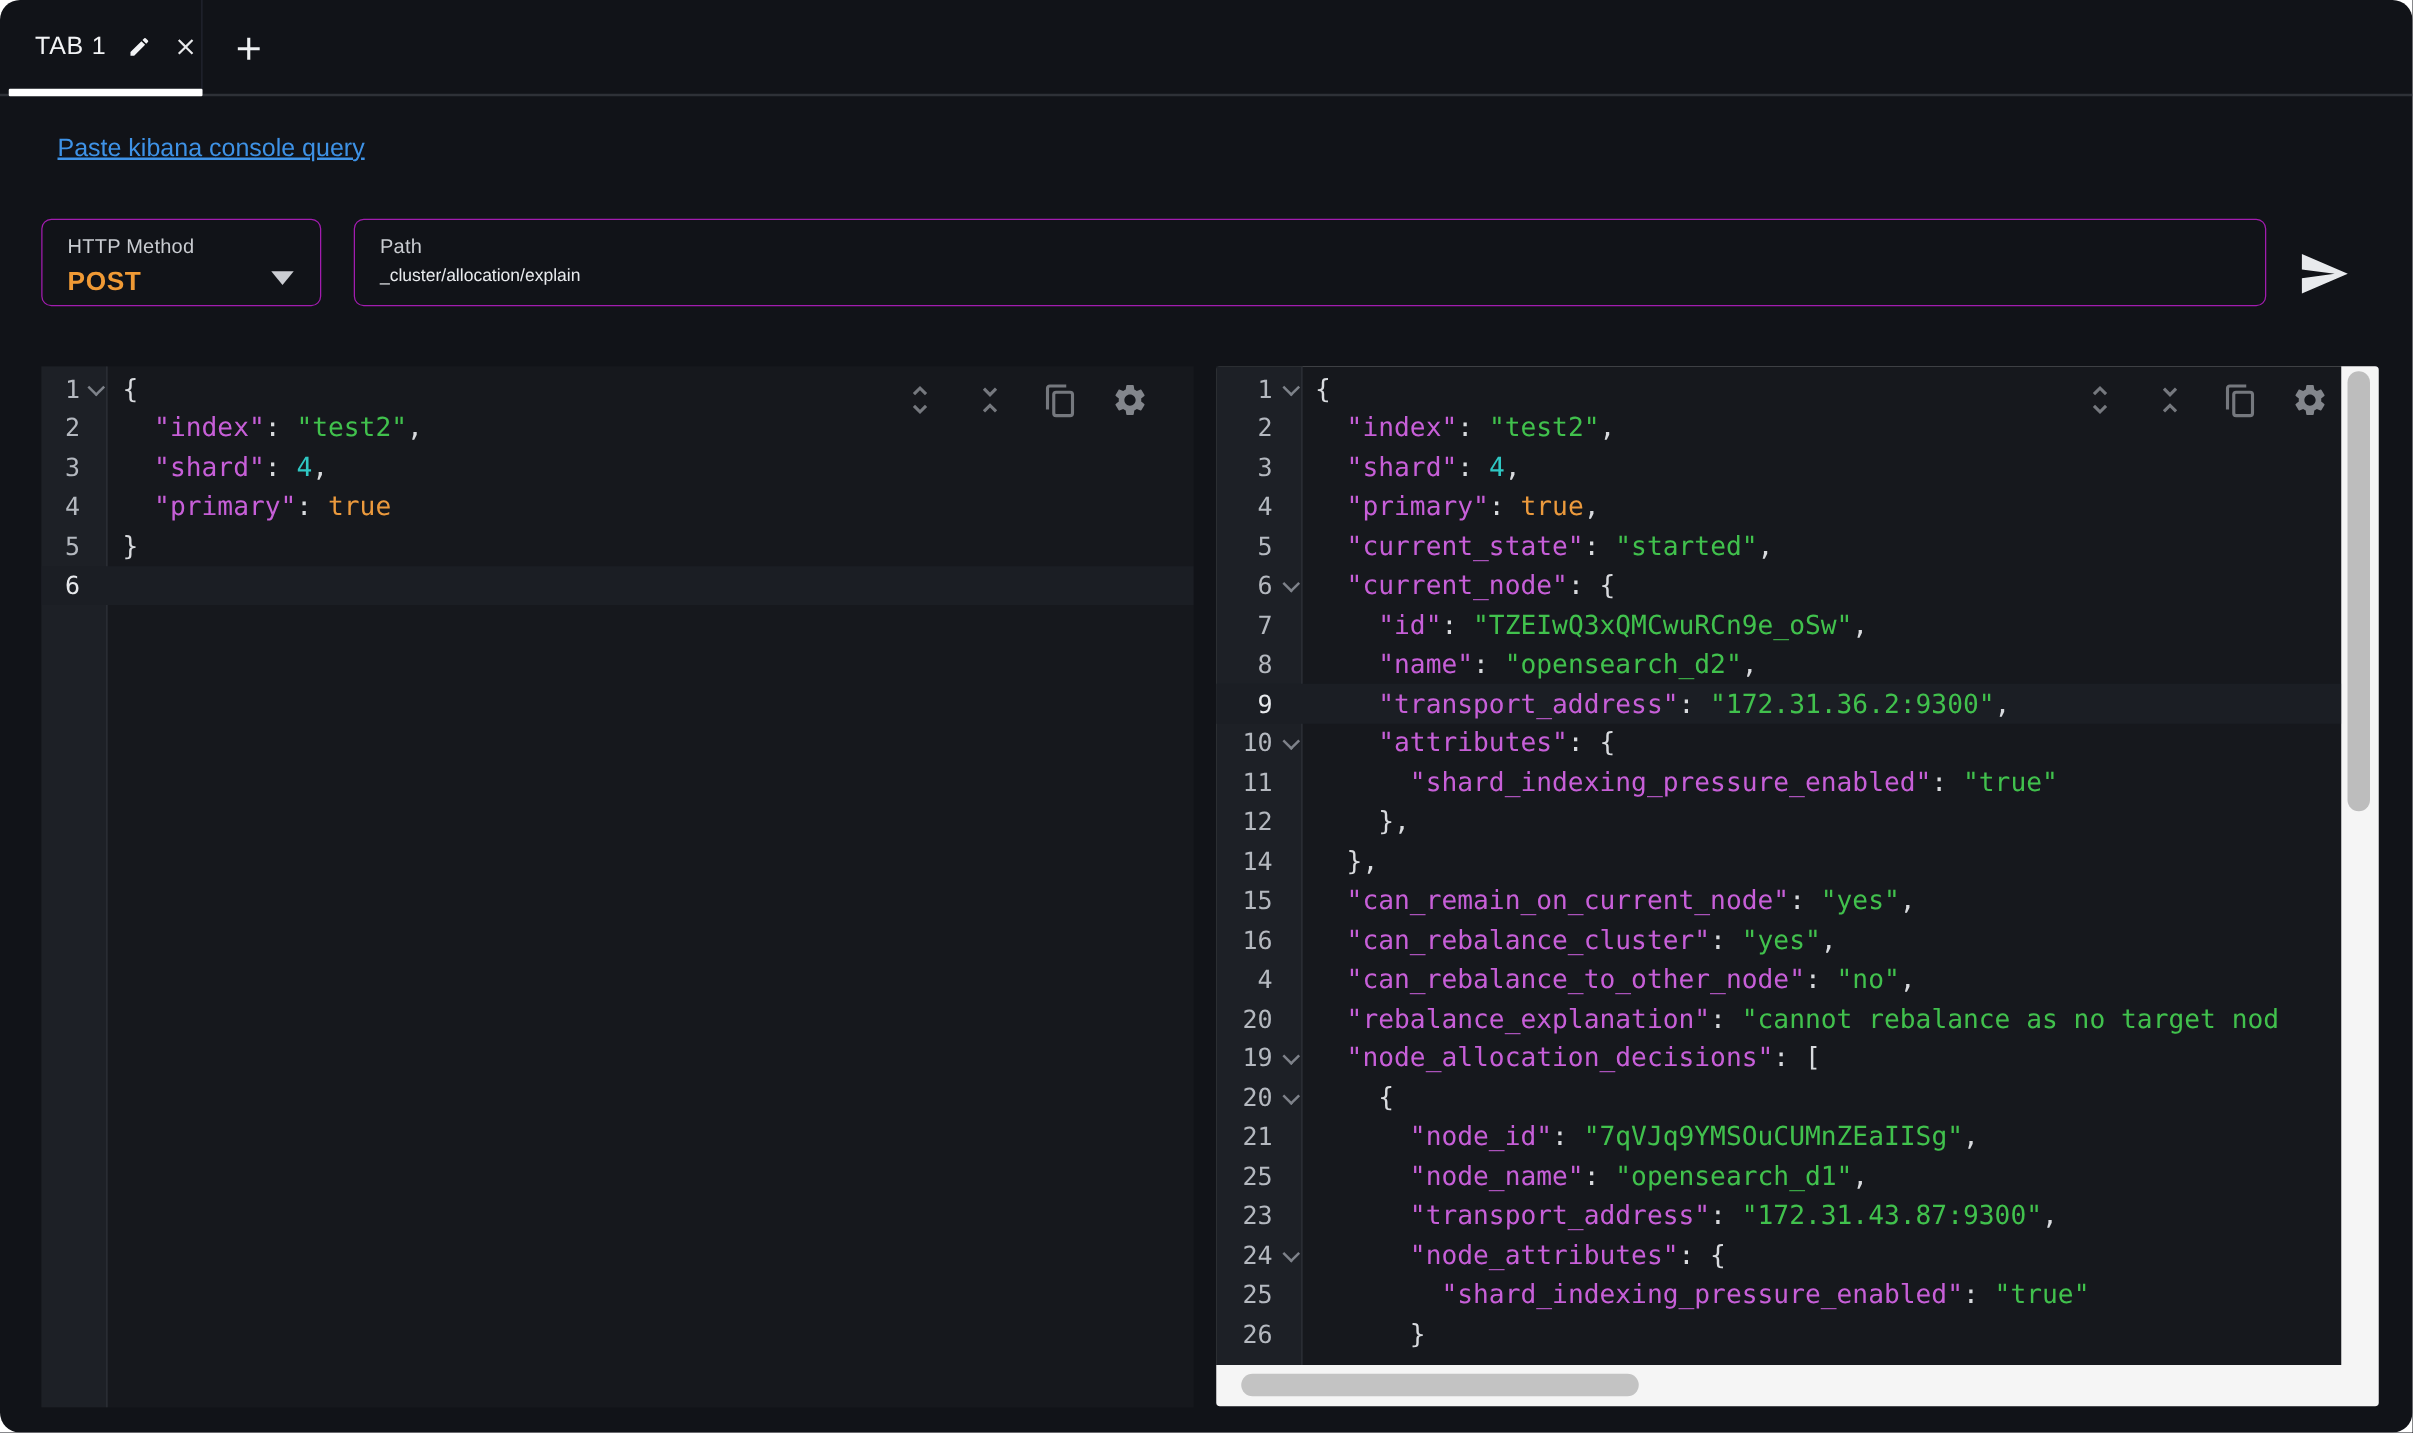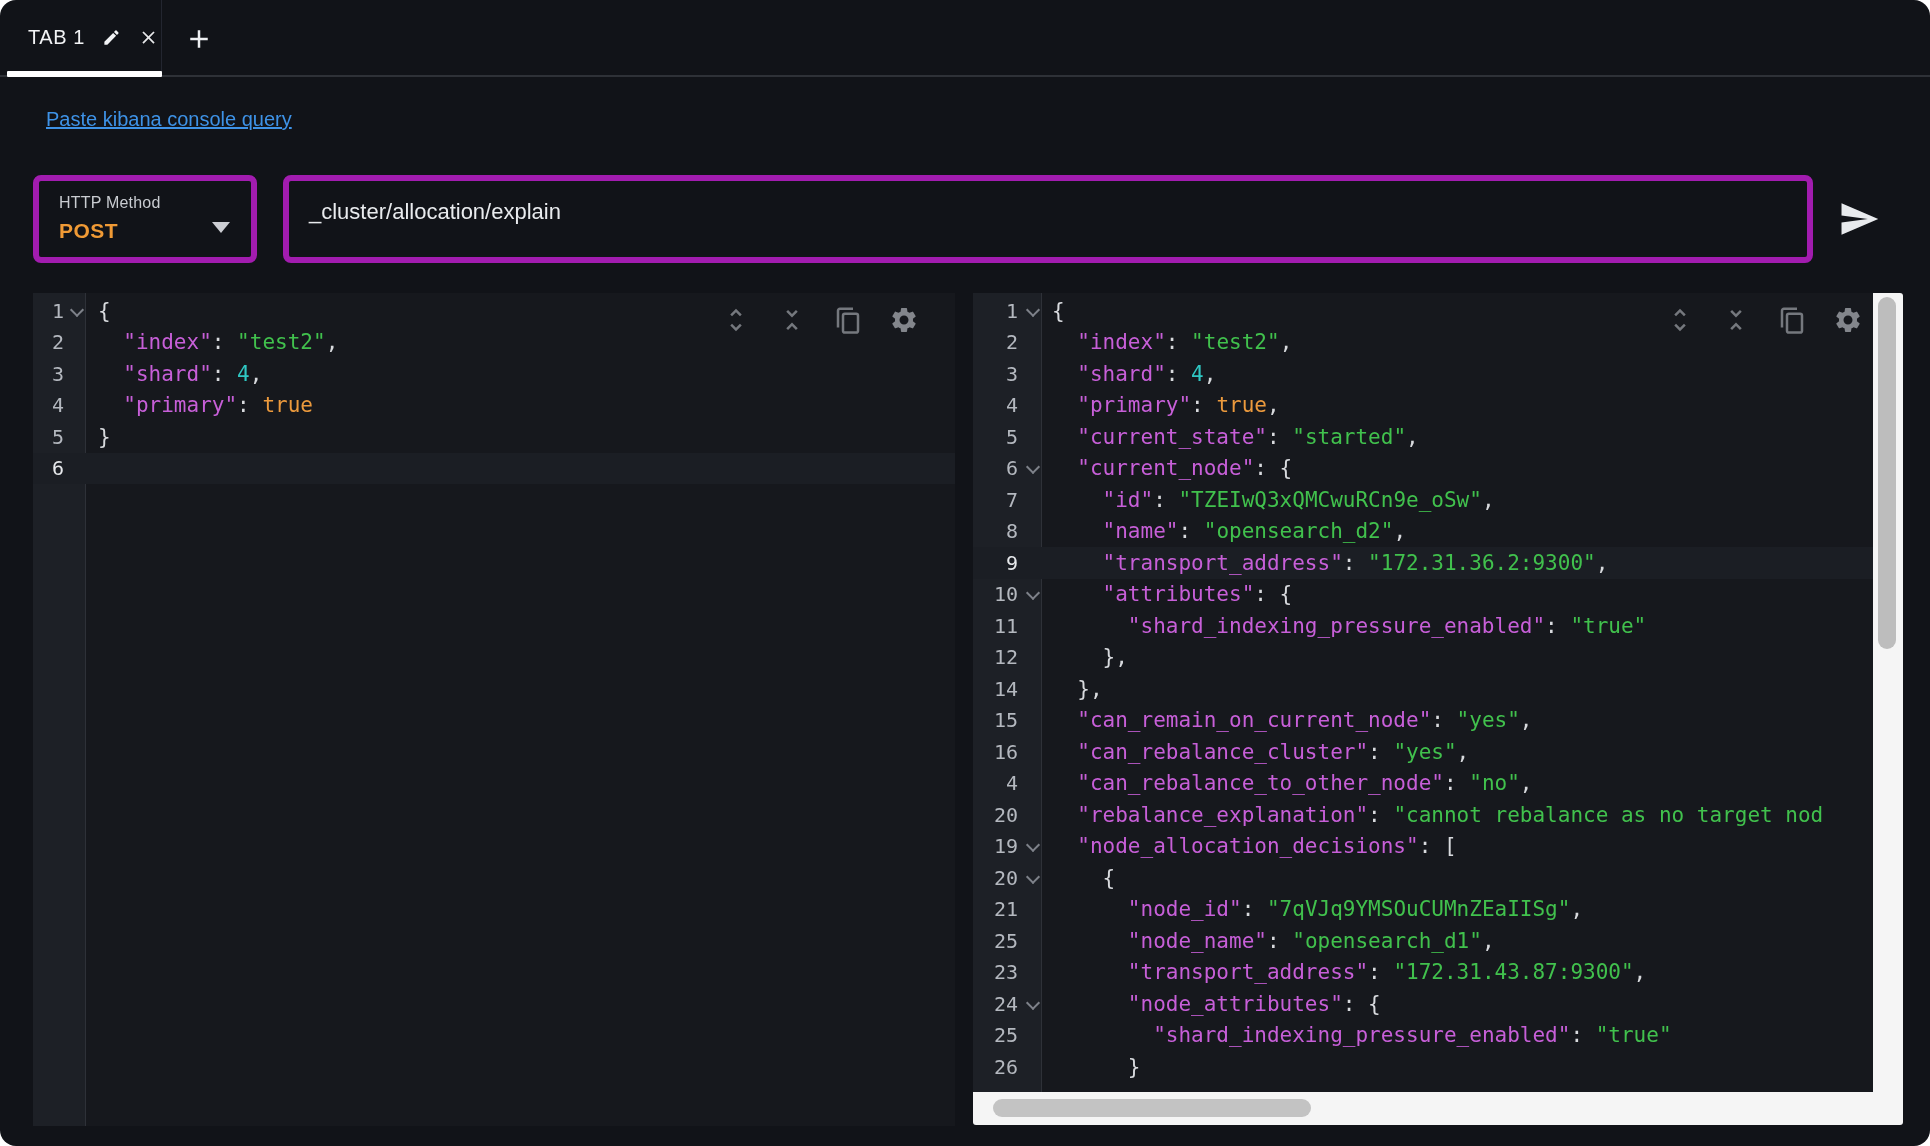--- a/index.html
+++ b/index.html
@@ -26,33 +26,33 @@
   .tab-add{position:absolute;left:183px;top:23px;width:32px;height:32px;}
 
   
   .kibana-link{
     position:absolute;left:46px;top:108px;font-size:20px;color:#3e92e6;
     text-decoration:underline;cursor:pointer;
   }
 
   
   .field{
-    position:absolute;top:175px;height:88px;border:6px solid #a21caf;border-radius:8px;
+    position:absolute;top:175px;height:70px;border:1px solid #a21caf;border-radius:8px;
     box-sizing:border-box;padding:13px 20px;background:transparent;
   }
   .field-label{font-size:16px;color:#c9ccd1;letter-spacing:.2px;}
   .method-box{left:33px;width:224px;}
   .method-value{margin-top:7px;font-size:21px;font-weight:bold;color:#f09a35;letter-spacing:.5px;}
   .method-caret{
     position:absolute;right:21px;top:41px;width:0;height:0;
     border-left:9px solid transparent;border-right:9px solid transparent;
     border-top:11px solid #ccced3;
   }
   .path-box{left:283px;width:1530px;}
-  .path-value{margin-top:5px;font-size:22px;color:#e9ebee;}
+  .path-value{margin-top:5px;font-size:14px;color:#e9ebee;}
   .send-btn{position:absolute;left:1838px;top:198px;width:42px;height:42px;}
 
   
   .editor{
     position:absolute;background:#16181d;overflow:hidden;
     font-family:"DejaVu Sans Mono","Liberation Mono",monospace;font-size:21px;
   }
   .editor.request{left:33px;top:293px;width:922px;height:833px;}
   .resp-panel{
     position:absolute;left:973px;top:293px;width:930px;height:832px;
@@ -123,20 +123,21 @@
   </div>
 
   <a class="kibana-link">Paste kibana console query</a>
 
   <div class="field method-box">
     <div class="field-label">HTTP Method</div>
     <div class="method-value">POST</div>
     <div class="method-caret"></div>
   </div>
   <div class="field path-box">
+    <div class="field-label">Path</div>
     <div class="path-value">_cluster/allocation/explain</div>
   </div>
   <span class="icon-btn send-btn">
     <svg width="42" height="42" viewBox="0 0 24 24" fill="#e8eaed">
         <path d="M2.01 21 23 12 2.01 3 2 10l15 2-15 2z"></path>
       </svg>
   </span>
 
   <div class="editor request" id="request-editor">
     <div class="gutter-bg"></div>

